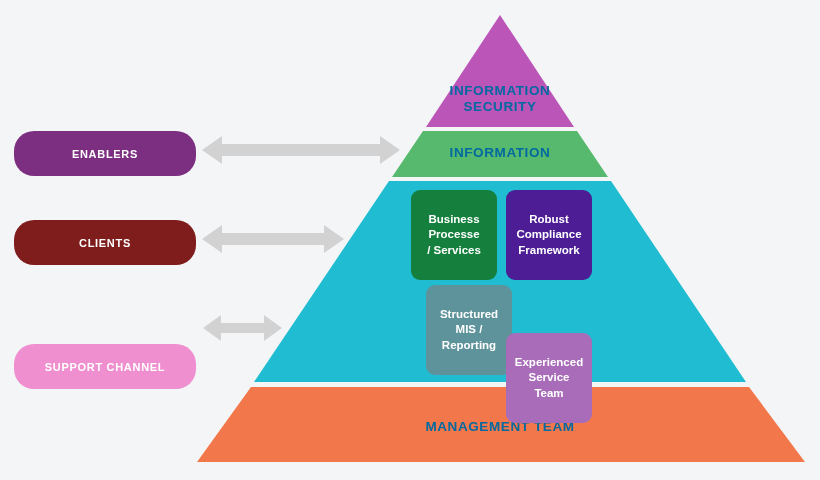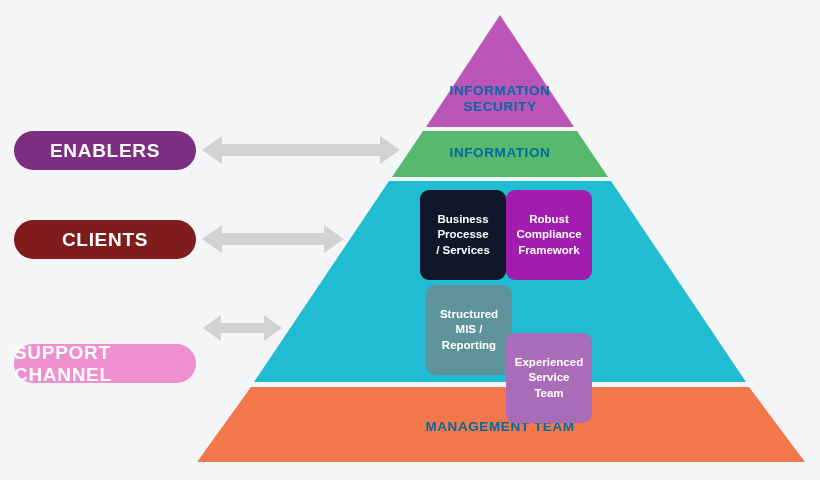--- a/index.html
+++ b/index.html
@@ -77,27 +77,27 @@
   #box-business-processe { left: 411px; top: 190px; }
   #box-robust-compliance { left: 506px; top: 190px; }
   #box-structured-mis    { left: 426px; top: 285px; }
   #box-experienced-service { left: 506px; top: 285px; }
 
   
   .pill {
     position: absolute;
     left: 14px;
     width: 182px;
-    height: 39px;
+    height: 45px;
     border-radius: 20px;
     display: flex;
     align-items: center;
     justify-content: center;
     color: #ffffff;
-    font-size: 19px;
+    font-size: 11px;
     font-weight: bold;
     letter-spacing: 0.7px;
     box-sizing: border-box;
   }
   #pill-enablers        { top: 131px; }
   #pill-clients         { top: 220px; }
   #pill-support-channel { top: 308px; }
 </style>
 </head>
 <body>
@@ -125,25 +125,25 @@
     </g>
   </svg>
 
   <div class="band-label" id="label-information-security">INFORMATION
 SECURITY</div>
 
   <div class="band-label" id="label-technology">INFORMATION</div>
 
   <div class="band-label" id="label-management-team">MANAGEMENT TEAM</div>
 
-  <div class="inner-box" id="box-business-processe" style="background:#0f172a;margin-left:9px;">Business
+  <div class="inner-box" id="box-business-processe" style="background:#15803d;">Business
 Processe
 / Services</div>
 
-  <div class="inner-box" id="box-robust-compliance" style="background:#a21caf;">Robust
+  <div class="inner-box" id="box-robust-compliance" style="background:#4c1d95;">Robust
 Compliance
 Framework</div>
 
   <div class="inner-box" id="box-structured-mis" style="background:#5f939b;">Structured
 MIS /
 Reporting</div>
 
   <div class="inner-box" id="box-experienced-service" style="background:#a86cb8;margin-top:48px;">Experienced
 Service
 Team</div>

